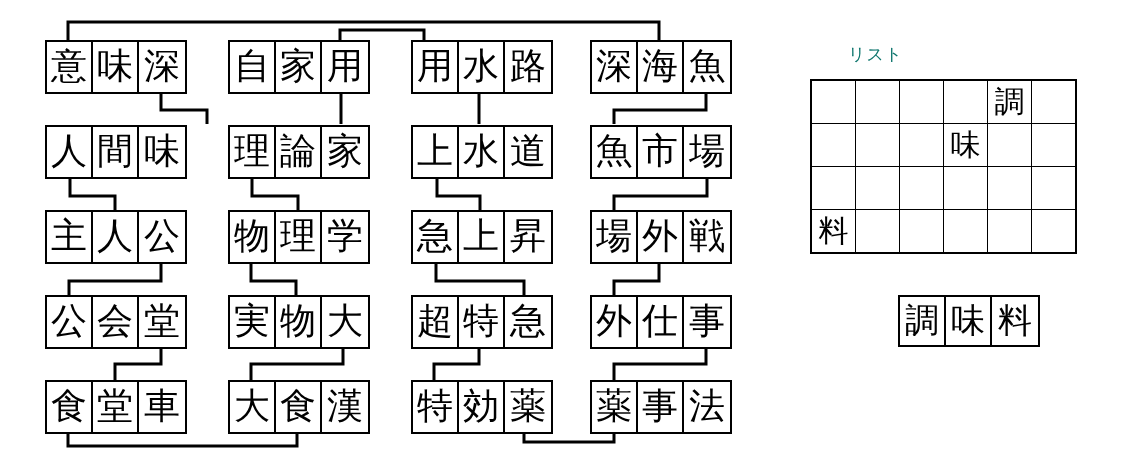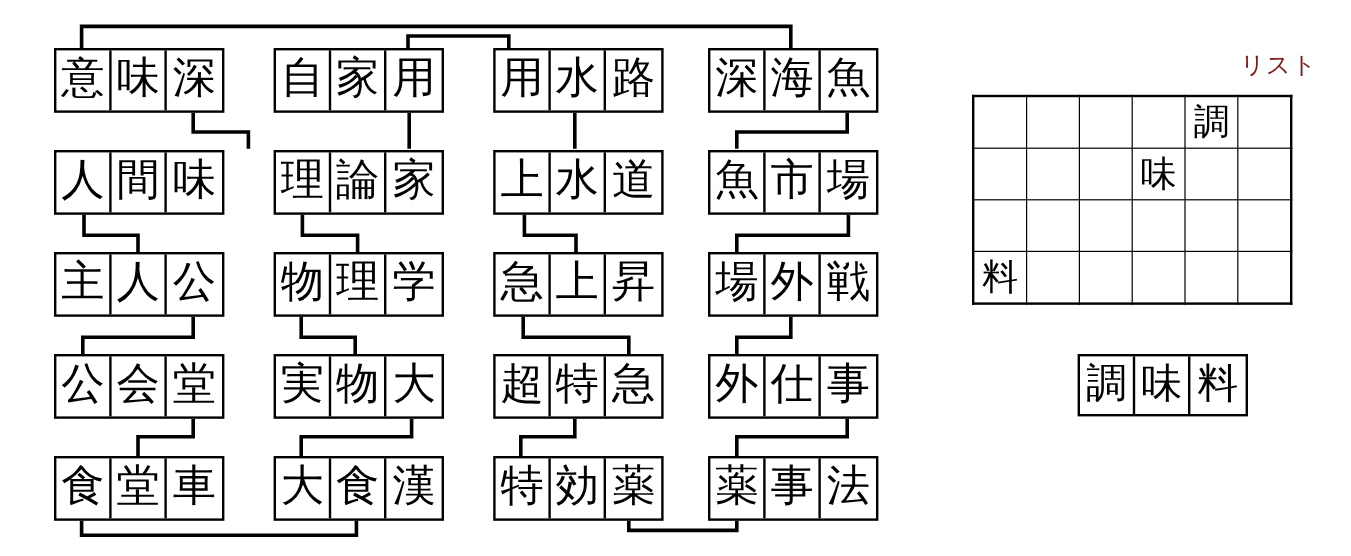--- a/index.html
+++ b/index.html
@@ -58,23 +58,23 @@
   }
 
   
   #list-panel {
     position: absolute;
     left: 808px;
     top: 40px;
     width: 290px;
   }
   #list-title {
-    text-align: right;
-    font-size: 20px;
-    color: #7f1d1d;
+    text-align: left;
+    font-size: 17px;
+    color: #0f766e;
     line-height: 28px;
     margin-left: 40px;
     margin-bottom: 11px;
     letter-spacing: 1px;
   }
   #list-grid {
     border-collapse: collapse;
     border: 2px solid #000000;
     margin-left: 2px;
   }

